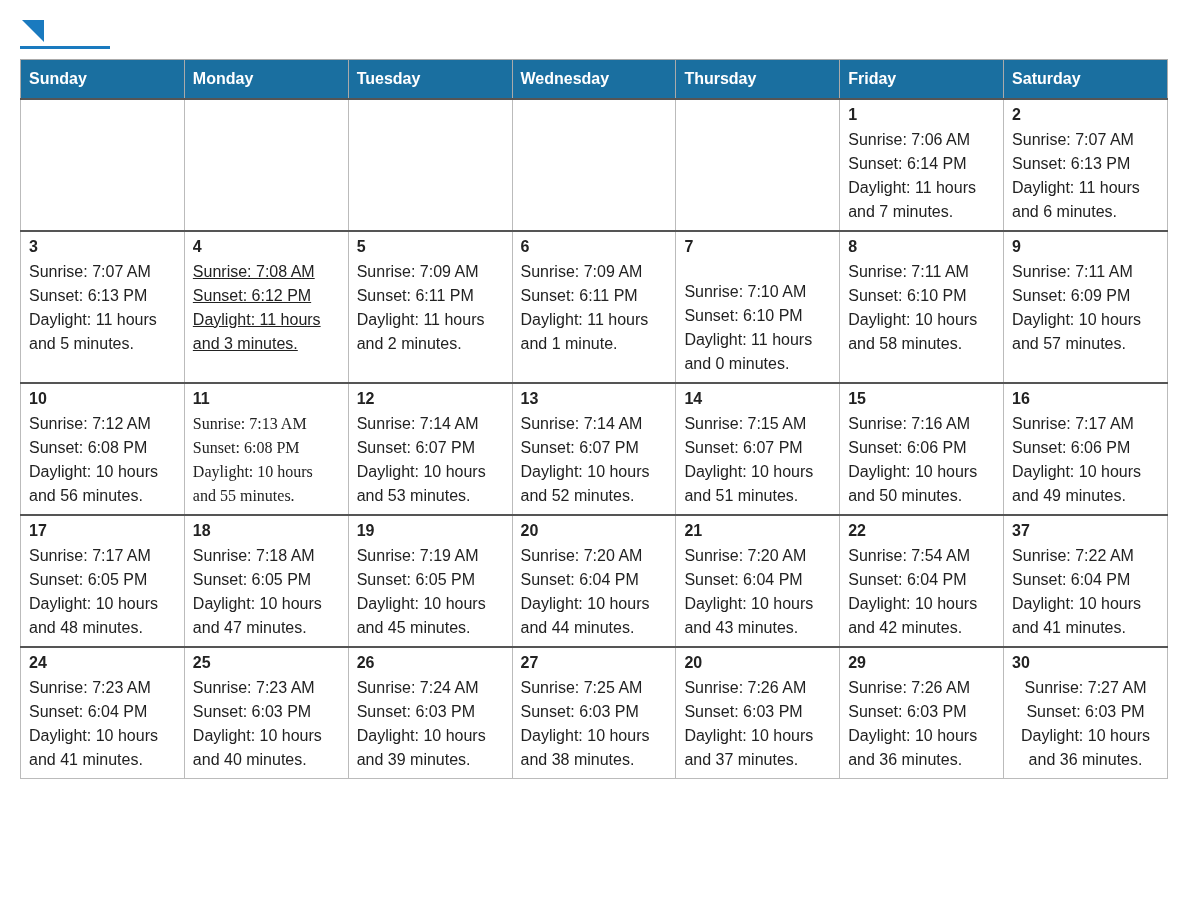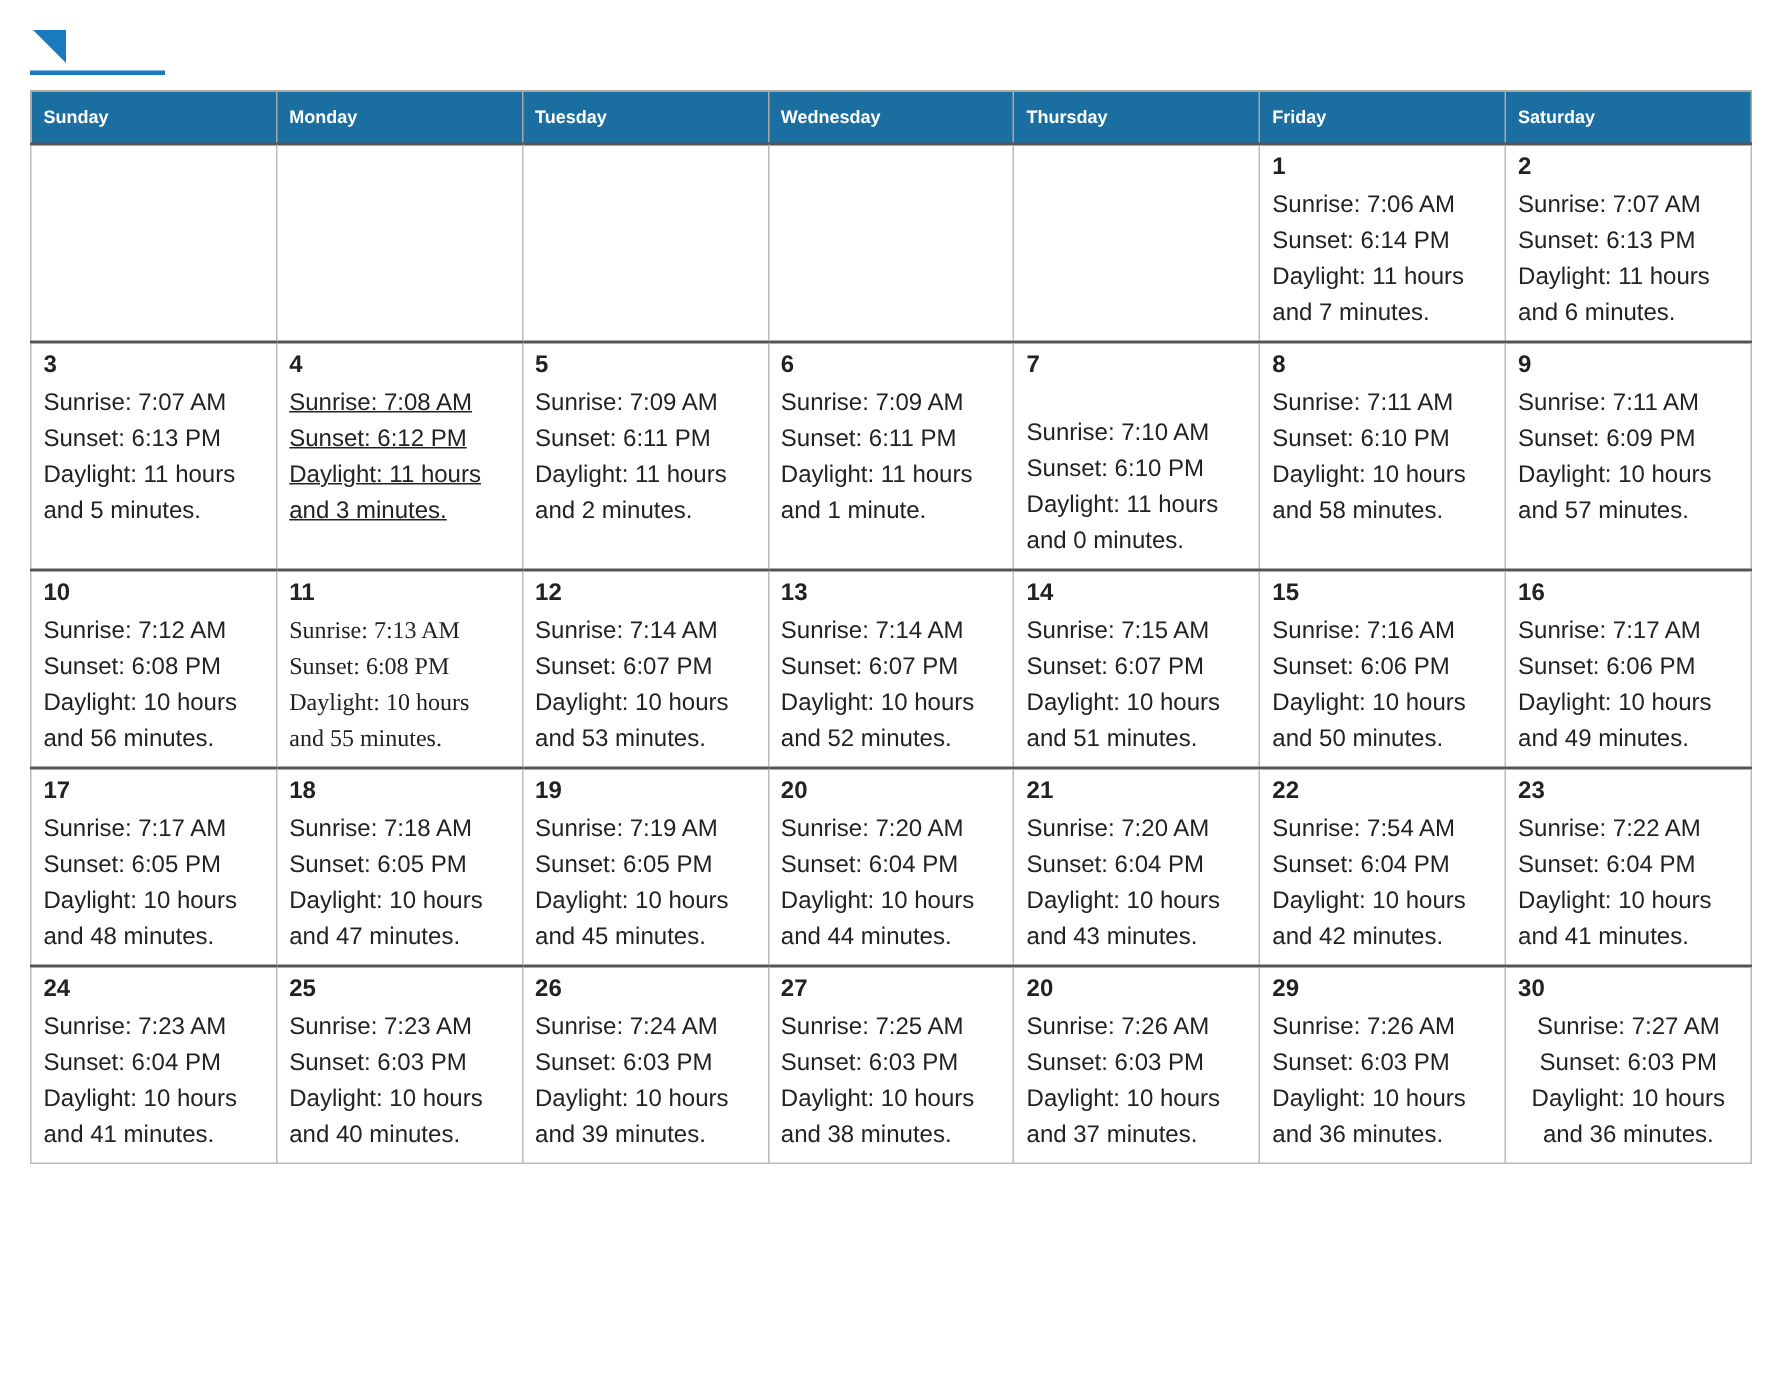--- a/index.html
+++ b/index.html
@@ -54,21 +54,21 @@
       margin-top: 4px;
     }
     .calendar {
       width: 100%;
       border-collapse: collapse;
       margin-top: 8px;
     }
     .calendar th {
       background-color: #1a6fa0;
       color: #fff;
-      font-size: 12px;
+      font-size: 16px;
       font-weight: bold;
       padding: 10px 8px;
       text-align: left;
       border: 1px solid #aaa;
     }
     .calendar td {
       border: 1px solid #bbb;
       vertical-align: top;
       padding: 6px 8px;
       width: calc(100% / 7);
@@ -269,21 +269,21 @@
 Sunset: 6:04 PM
 Daylight: 10 hours and 43 minutes.</div>
         </td>
         <td>
           <span class="day-number">22</span>
           <div class="day-info" style="white-space: pre-line;">Sunrise: 7:54 AM
 Sunset: 6:04 PM
 Daylight: 10 hours and 42 minutes.</div>
         </td>
         <td>
-          <span class="day-number">23</span>
+          <span class="day-number">37</span>
           <div class="day-info" style="white-space: pre-line;">Sunrise: 7:22 AM
 Sunset: 6:04 PM
 Daylight: 10 hours and 41 minutes.</div>
         </td>
       </tr>
       <tr>
         <td>
           <span class="day-number">24</span>
           <div class="day-info" style="white-space: pre-line;">Sunrise: 7:23 AM
 Sunset: 6:04 PM

